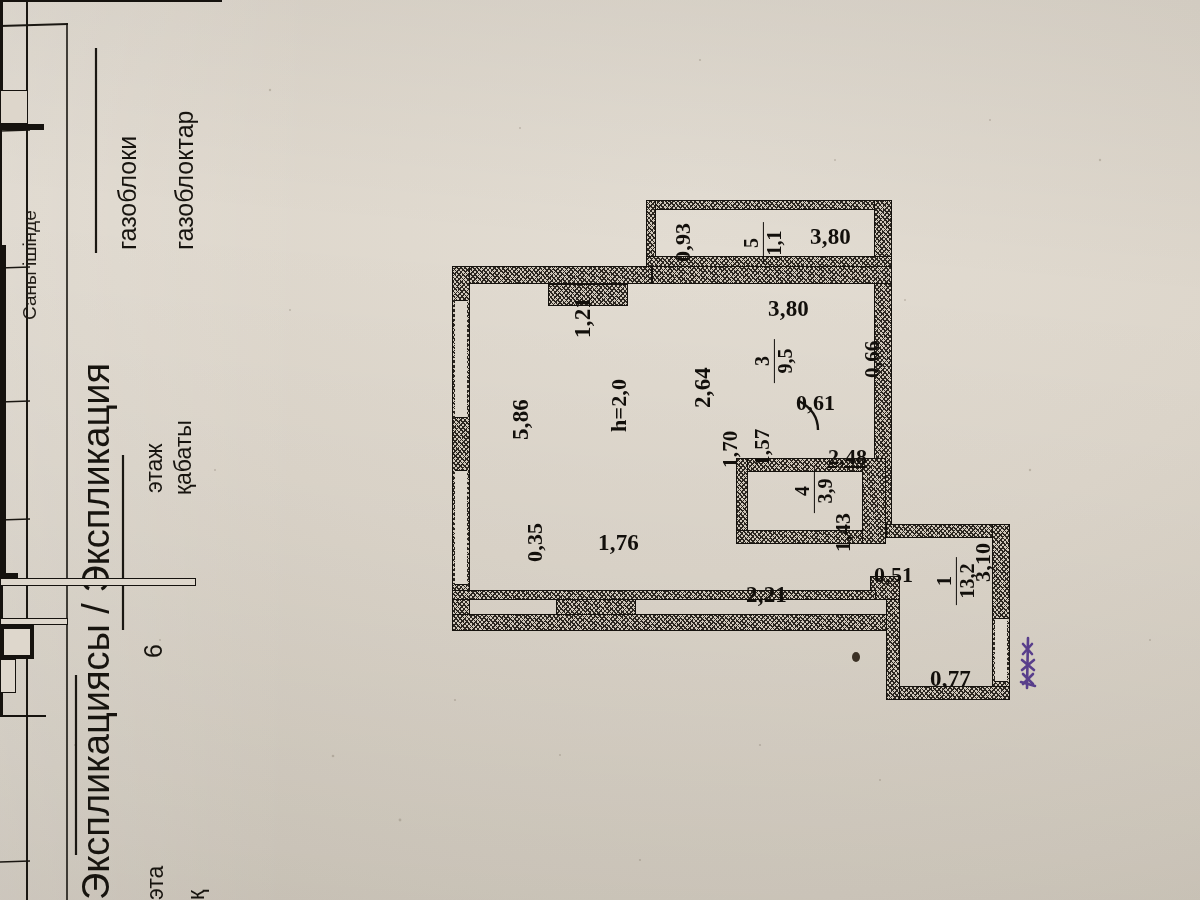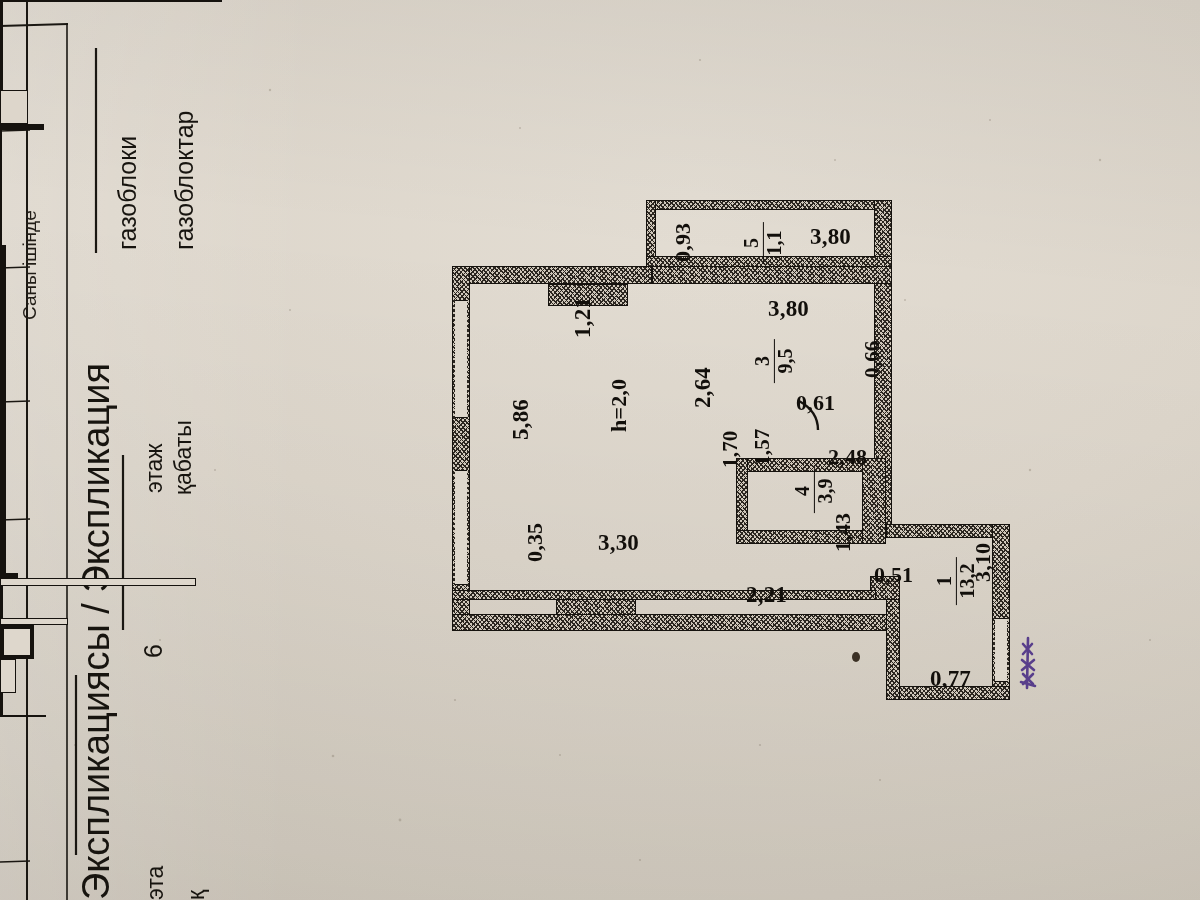--- a/index.html
+++ b/index.html
@@ -241,26 +241,26 @@
 
   <div class="dim" style="left:768px;top:296px;font-size:23px;">3,80</div>
 
   <div class="dim v" style="left:690px;top:408px;font-size:23px;">2,64</div>
 
   <div class="dim v" style="left:508px;top:440px;font-size:23px;">5,86</div>
 
   <div class="dim" style="left:796px;top:368px;font-size:22px;margin-top:22px;">0,61</div>
   <div class="dim v" style="left:860px;top:378px;font-size:21px;">0,66</div>
 
-  <div class="dim" style="left:828px;top:444px;font-size:22px;">2,48</div>
+  <div class="dim" style="left:828px;top:444px;font-size:22px;text-decoration:underline;">2,48</div>
 
   <div class="dim v" style="left:750px;top:466px;font-size:21px;">1,57</div>
   <div class="dim v" style="left:718px;top:468px;font-size:21px;">1,70</div>
 
-  <div class="dim" style="left:598px;top:530px;font-size:23px;">3,30</div>
+  <div class="dim" style="left:598px;top:530px;font-size:23px;">1,76</div>
 
   <div class="dim v" style="left:522px;top:562px;font-size:22px;">0,35</div>
 
   <div class="dim" style="left:746px;top:582px;font-size:23px;">2,21</div>
 
   <div class="dim v" style="left:830px;top:552px;font-size:22px;">1,43</div>
 
   <div class="dim" style="left:874px;top:562px;font-size:22px;">0,51</div>
 
   <div class="dim v" style="left:970px;top:582px;font-size:22px;">3,10</div>

